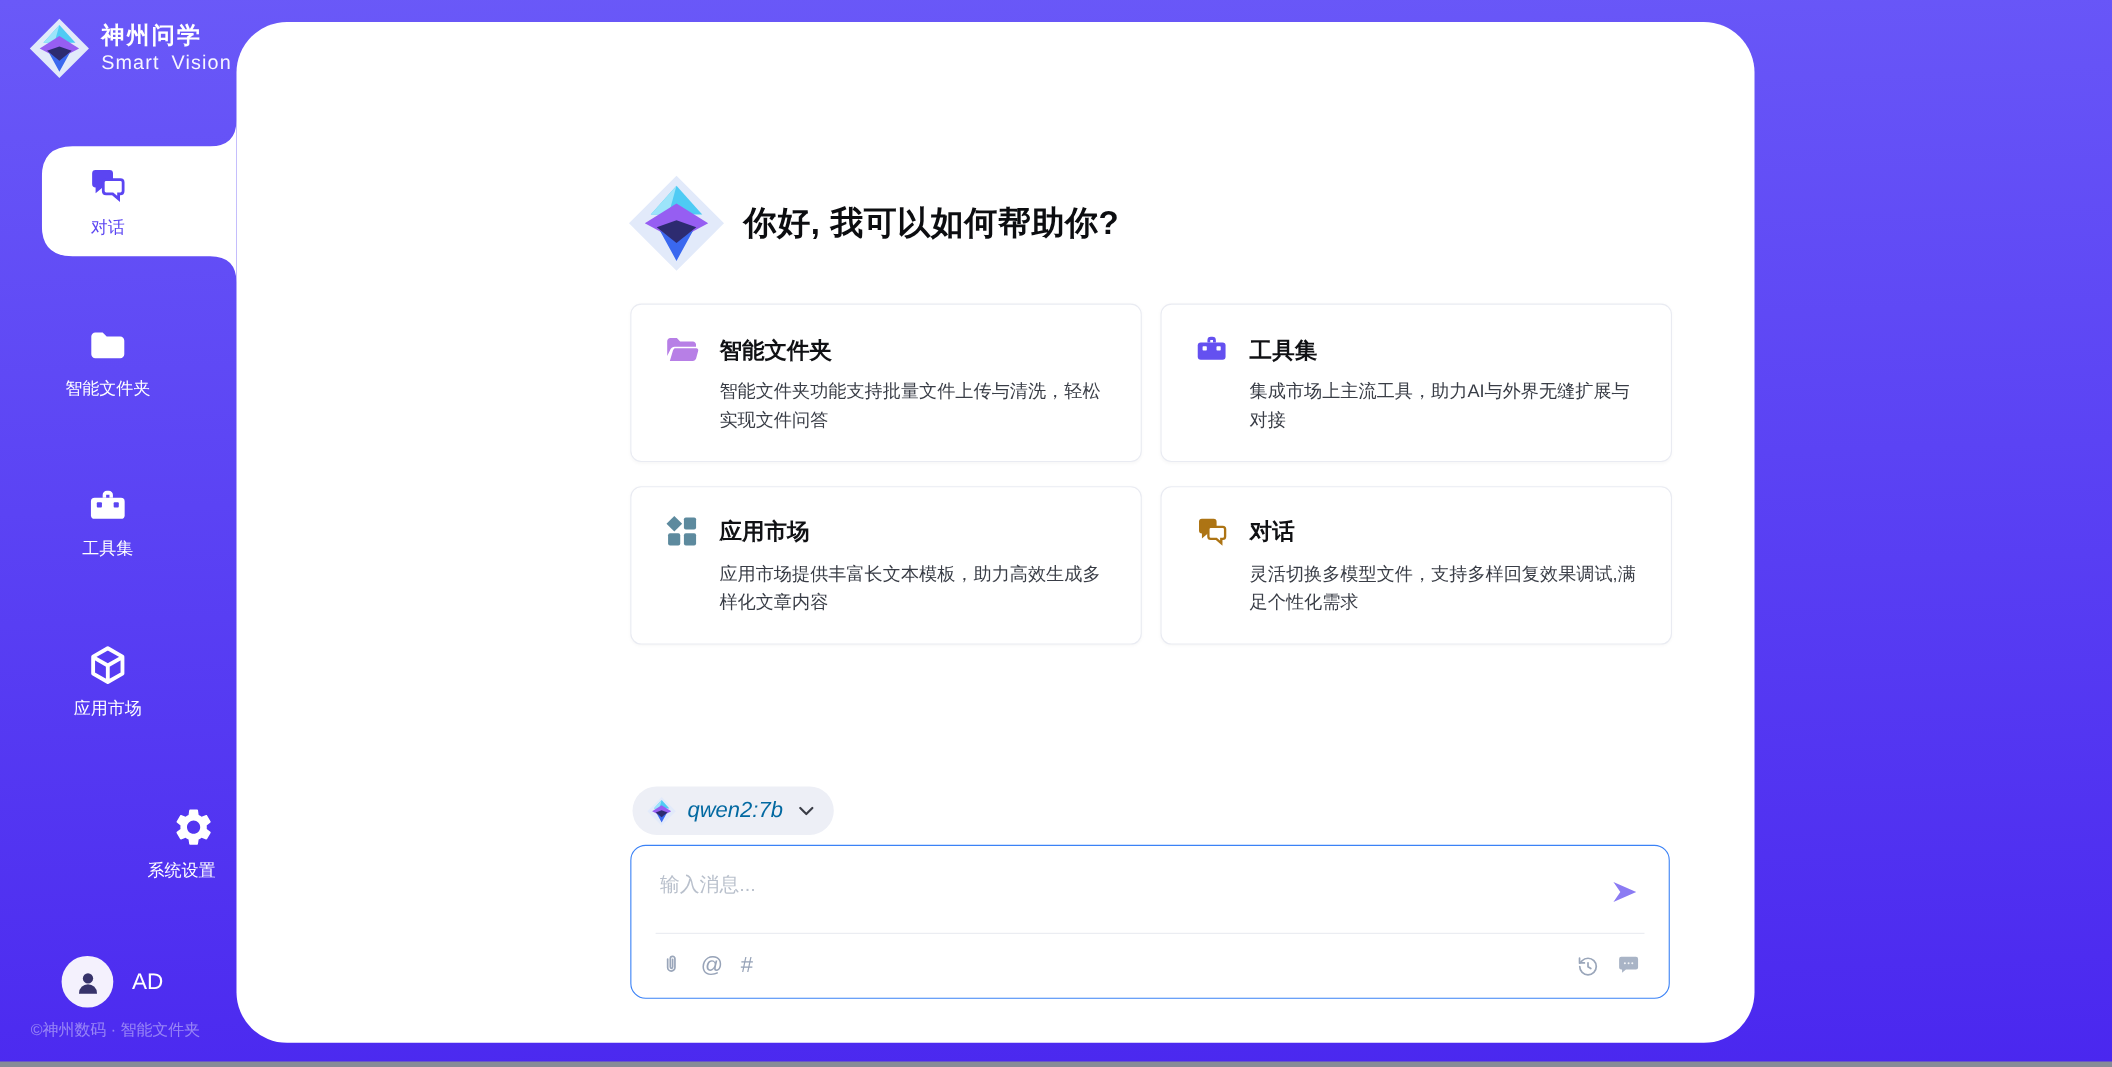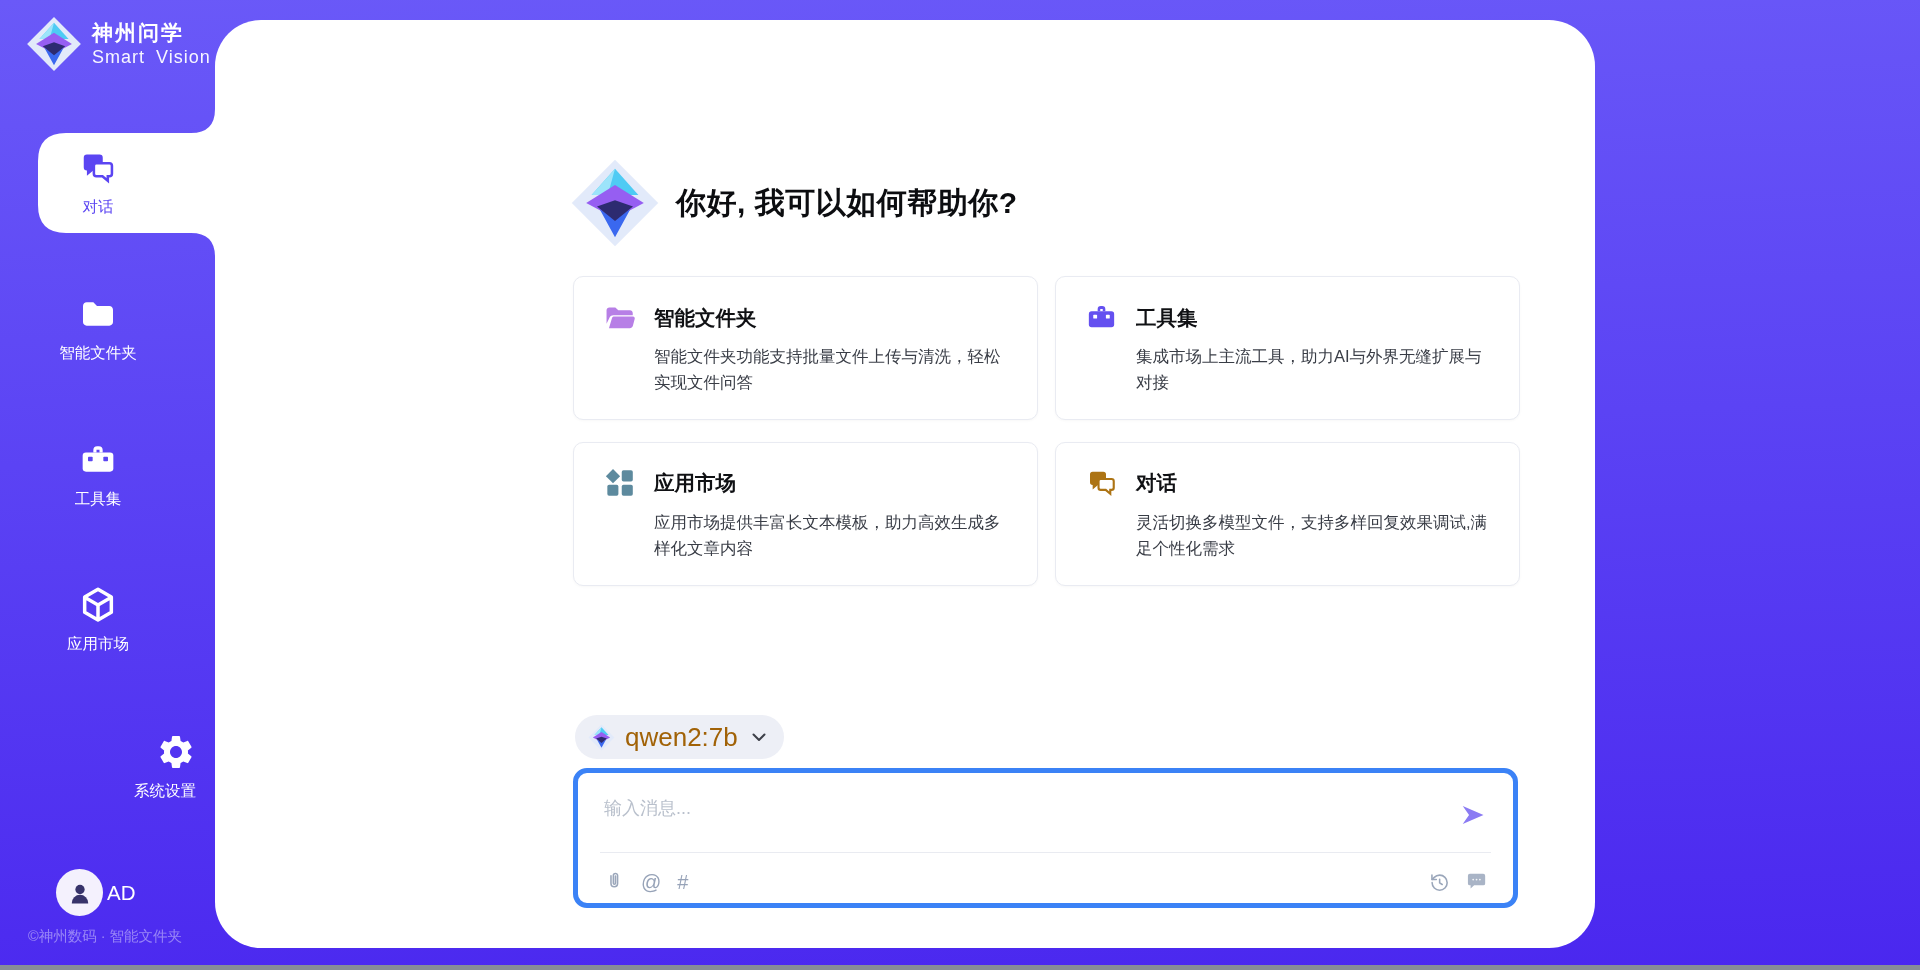--- a/index.html
+++ b/index.html
@@ -18,21 +18,21 @@
   .brand-sub{color:rgba(255,255,255,.95);font-size:18px;letter-spacing:1px;word-spacing:5px;margin-top:2px;}
 
   .active-shape{position:absolute;left:38px;top:109px;width:177px;height:148px;}
 
   .nav-item{position:absolute;left:0;width:196px;display:flex;flex-direction:column;align-items:center;cursor:pointer;}
   .nav-item .nico{width:40px;height:40px;display:flex;align-items:center;justify-content:center;}
   .nav-item .nlabel{margin-top:9px;font-size:15.5px;color:#fff;}
   .nav-item.active .nlabel{color:#5b45f2;font-weight:500;}
   .ni0{top:148px;} .ni1{top:294px;} .ni2{top:440px;} .ni3{top:585px;} .ni4{top:732px;align-items:flex-end;}
 
-  .user-row{position:absolute;left:56px;top:869px;display:flex;align-items:center;gap:4px;cursor:pointer;}
+  .user-row{position:absolute;left:56px;top:869px;display:flex;align-items:center;gap:17px;cursor:pointer;}
   .avatar{width:47px;height:47px;border-radius:50%;background:#f4f1fd;display:flex;align-items:center;justify-content:center;}
   .user-name{color:#fff;font-size:20.5px;}
   .side-footer{position:absolute;left:0;top:927px;width:210px;text-align:center;
     color:rgba(255,255,255,.42);font-size:14.5px;}
 
   
   .main{position:absolute;left:215px;top:20px;width:1380px;height:928px;background:#fff;
     border-radius:46px;z-index:4;}
 
   .greeting{position:absolute;left:355px;top:138px;display:flex;align-items:center;}
@@ -44,25 +44,25 @@
   .card{box-sizing:border-box;min-height:128px;background:#fff;border:1px solid #e9ebf2;border-radius:10px;
     padding:23px 28px;box-shadow:0 1px 3px rgba(20,20,40,.03);cursor:pointer;}
   .card-head{display:flex;align-items:center;gap:17px;}
   .card-head .cico{width:35px;height:35px;display:flex;align-items:center;justify-content:center;flex:0 0 35px;}
   .card-title{font-size:20.5px;font-weight:700;color:#101114;}
   .card-desc{margin:8px 0 0 52px;font-size:16.5px;line-height:1.6;color:#393d46;}
 
   .model-pill{position:absolute;left:360px;top:695px;height:44px;display:inline-flex;align-items:center;
     gap:10px;padding:0 18px 0 13px;background:#edeff6;border-radius:22px;cursor:pointer;}
   .model-pill .gem{width:27px;height:27px;}
-  .model-name{font-size:26px;color:#a16207;}
+  .model-name{font-size:20px;color:#0369a1;font-style:italic;}
   .model-chevron{margin-left:4px;display:flex;}
 
   .composer{position:absolute;left:358px;top:748px;width:945px;height:140px;box-sizing:border-box;
-    border:5px solid #3b82f6;border-radius:14px;background:#fff;}
+    border:1px solid #3b82f6;border-radius:14px;background:#fff;}
   .composer textarea{position:absolute;left:0;top:0;width:100%;height:74px;box-sizing:border-box;
     padding:23px 70px 0 26px;border:none;outline:none;resize:none;background:transparent;
     font-family:"Liberation Sans","DejaVu Sans",sans-serif;font-size:18px;color:#2b2e35;}
   .composer textarea::placeholder{color:#b9c0cc;}
   .send-btn{position:absolute;right:26px;top:28px;width:28px;height:28px;cursor:pointer;display:flex;}
   .composer-divider{position:absolute;left:22px;right:22px;top:79px;height:1px;background:#e9ebf1;}
   .composer-toolbar{position:absolute;left:25px;right:24px;top:92px;height:34px;
     display:flex;align-items:center;}
   .tool-left{display:flex;align-items:center;gap:16px;}
   .tool-right{margin-left:auto;display:flex;align-items:center;gap:16px;}

